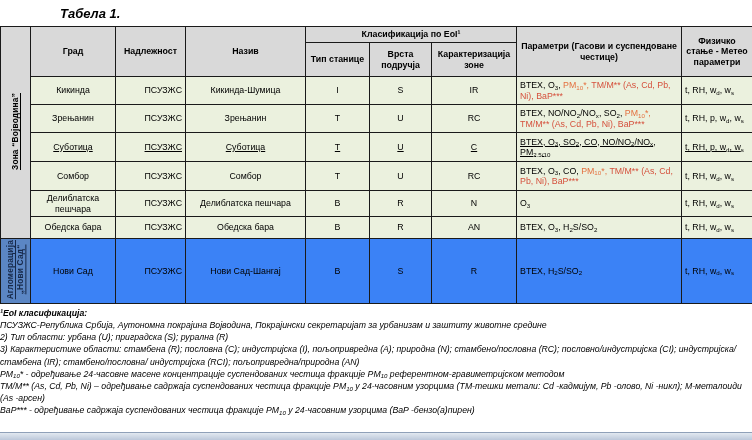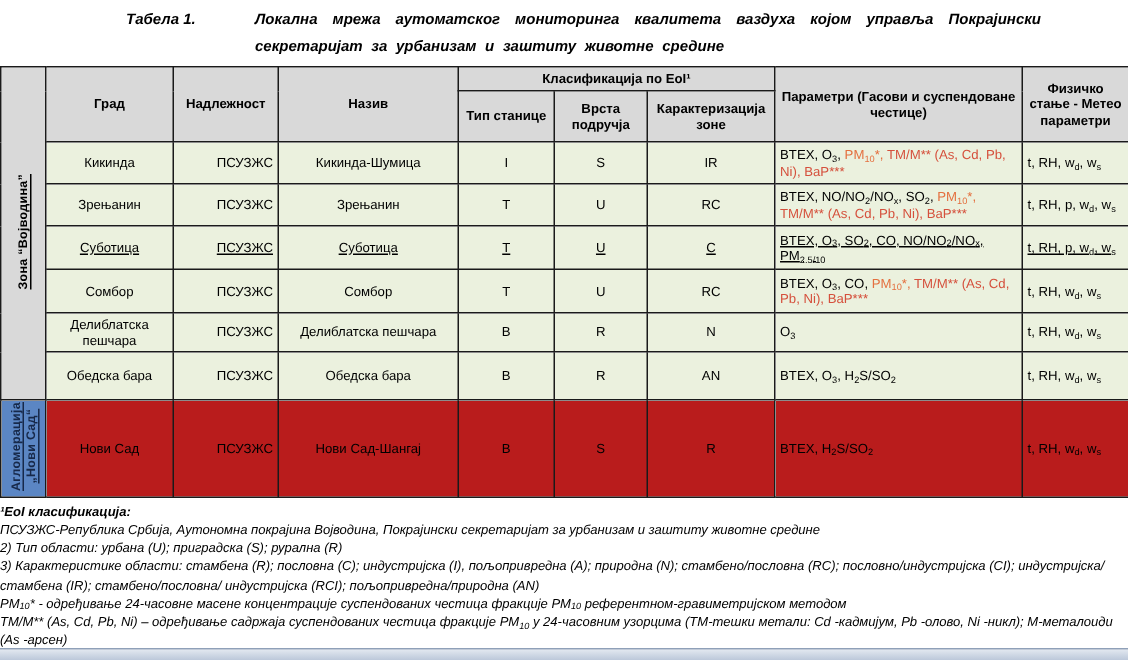--- a/index.html
+++ b/index.html
@@ -2,31 +2,31 @@
 <html><head>
 <meta charset="utf-8">
 <style>
   html,body{margin:0;padding:0;}
   body{
     width:752px;height:440px;overflow:hidden;background:#ffffff;
     font-family:"Liberation Sans","DejaVu Sans",sans-serif;color:#000;
     position:relative;
   }
   
-  .title-row{display:flex;margin:5px 58px 3px 84px;font-weight:bold;font-style:italic;
-    font-size:10px;line-height:18px;}
+  .title-row{display:flex;margin:5px 58px 3px 60px;font-weight:bold;font-style:italic;
+    font-size:13px;line-height:18px;}
   .title-label{flex:0 0 86px;}
   .title-text{width:546px;text-align:justify;word-spacing:3px;}
   
   table.mon{border-collapse:collapse;table-layout:fixed;width:752px;margin:0;}
   table.mon td{border:1px solid #1a1a1a;padding:1px 3px;font-size:8.8px;line-height:1.18;
     vertical-align:middle;overflow:hidden;}
   .hdr{background:#d9d9d9;font-weight:bold;text-align:center;font-size:8.6px;line-height:1.2;}
   .green{background:#ebf1de;}
-  .blue{background:#b91c1c;}
+  .blue{background:#3b82f6;}
   .left{text-align:center;}
   .c{text-align:center;}
   .nadl{text-align:right;vertical-align:top;}
   .param{font-size:8.5px;text-align:left;}
   .meteo{font-size:8.5px;text-align:left;}
   sub{font-size:0.70em;line-height:0;position:relative;vertical-align:baseline;top:0.28em;}
   
   .vcell{text-align:center;vertical-align:middle;padding:0;}
   .zone-gray{background:#d9d9d9;}
   .zone-blue{background:#5b86c4;}
@@ -43,21 +43,20 @@
   .footnotes .fb{font-weight:bold;}
   
   .bottom-bar{position:absolute;left:0;bottom:0;width:752px;height:7px;
     background:linear-gradient(#e2e8f0,#bcc8da);border-top:1px solid #8fa0b8;}
 </style>
 </head>
 <body>
 
 <div class="title-row">
   <div class="title-label">Табела 1.</div>
-  <div class="title-text">Локална мрежа аутоматског мониторинга квалитета ваздуха којом управља Покрајински секретаријат за урбанизам и заштиту животне средине</div>
 </div>
 
 <table class="mon">
   <colgroup>
     <col style="width:30px">
       <col style="width:85px">
       <col style="width:70px">
     <col style="width:120px">
       <col style="width:64px">
       <col style="width:62px">
@@ -125,21 +124,21 @@
       <tr style="height: 26px; margin-left: 48px;">
         <td class="green left">Делиблатска пешчара</td>
         <td class="green nadl">ПСУЗЖС</td>
         <td class="green left">Делиблатска пешчара</td>
         <td class="green c">B</td>
         <td class="green c">R</td>
         <td class="green c">N</td>
         <td class="green param"><span class="seg-k">O<sub>3</sub></span></td>
         <td class="green meteo">t, RH, w<sub>d</sub>, w<sub>s</sub></td>
       </tr>
-      <tr style="height: 32px;">
+      <tr style="height: 22px;">
         <td class="green left">Обедска бара</td>
         <td class="green nadl">ПСУЗЖС</td>
         <td class="green left">Обедска бара</td>
         <td class="green c">B</td>
         <td class="green c">R</td>
         <td class="green c">AN</td>
         <td class="green param"><span class="seg-k">BTEX, O<sub>3</sub>, H<sub>2</sub>S/SO<sub>2</sub></span></td>
         <td class="green meteo">t, RH, w<sub>d</sub>, w<sub>s</sub></td>
       </tr>
       <tr style="height: 46px;">

